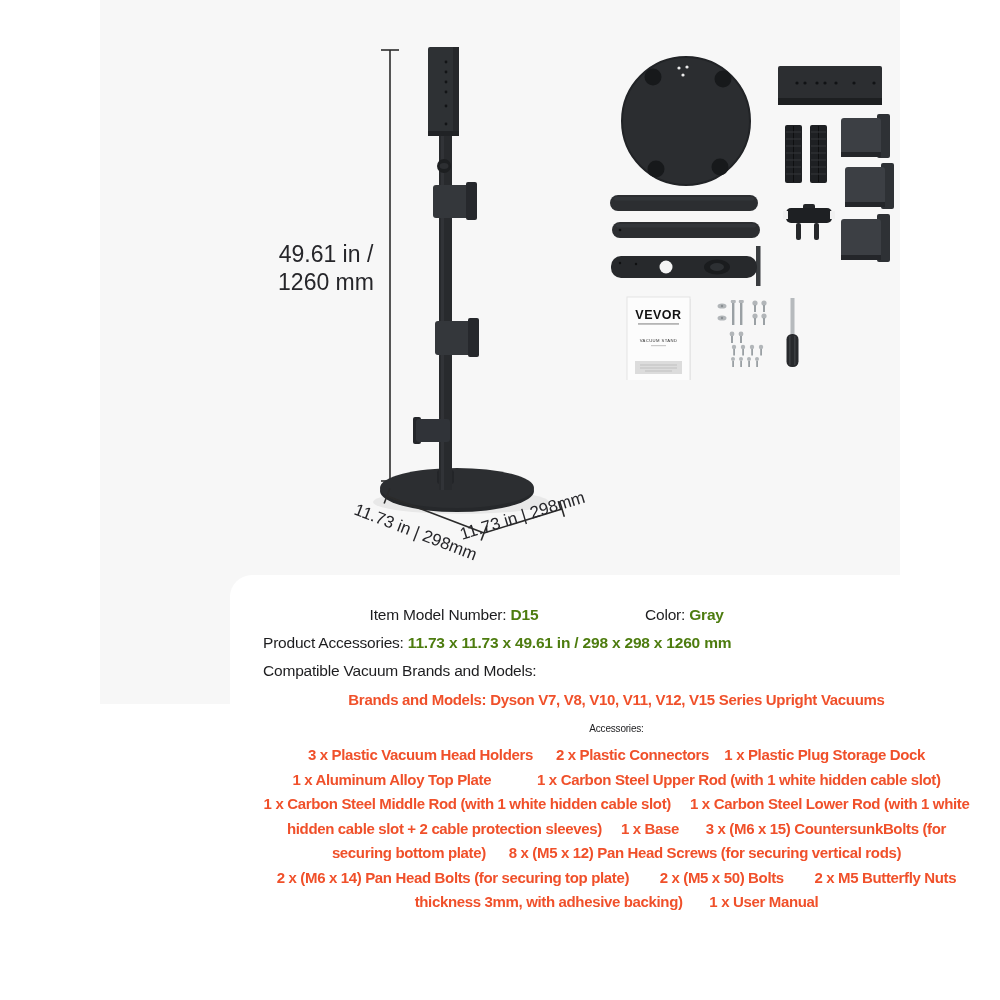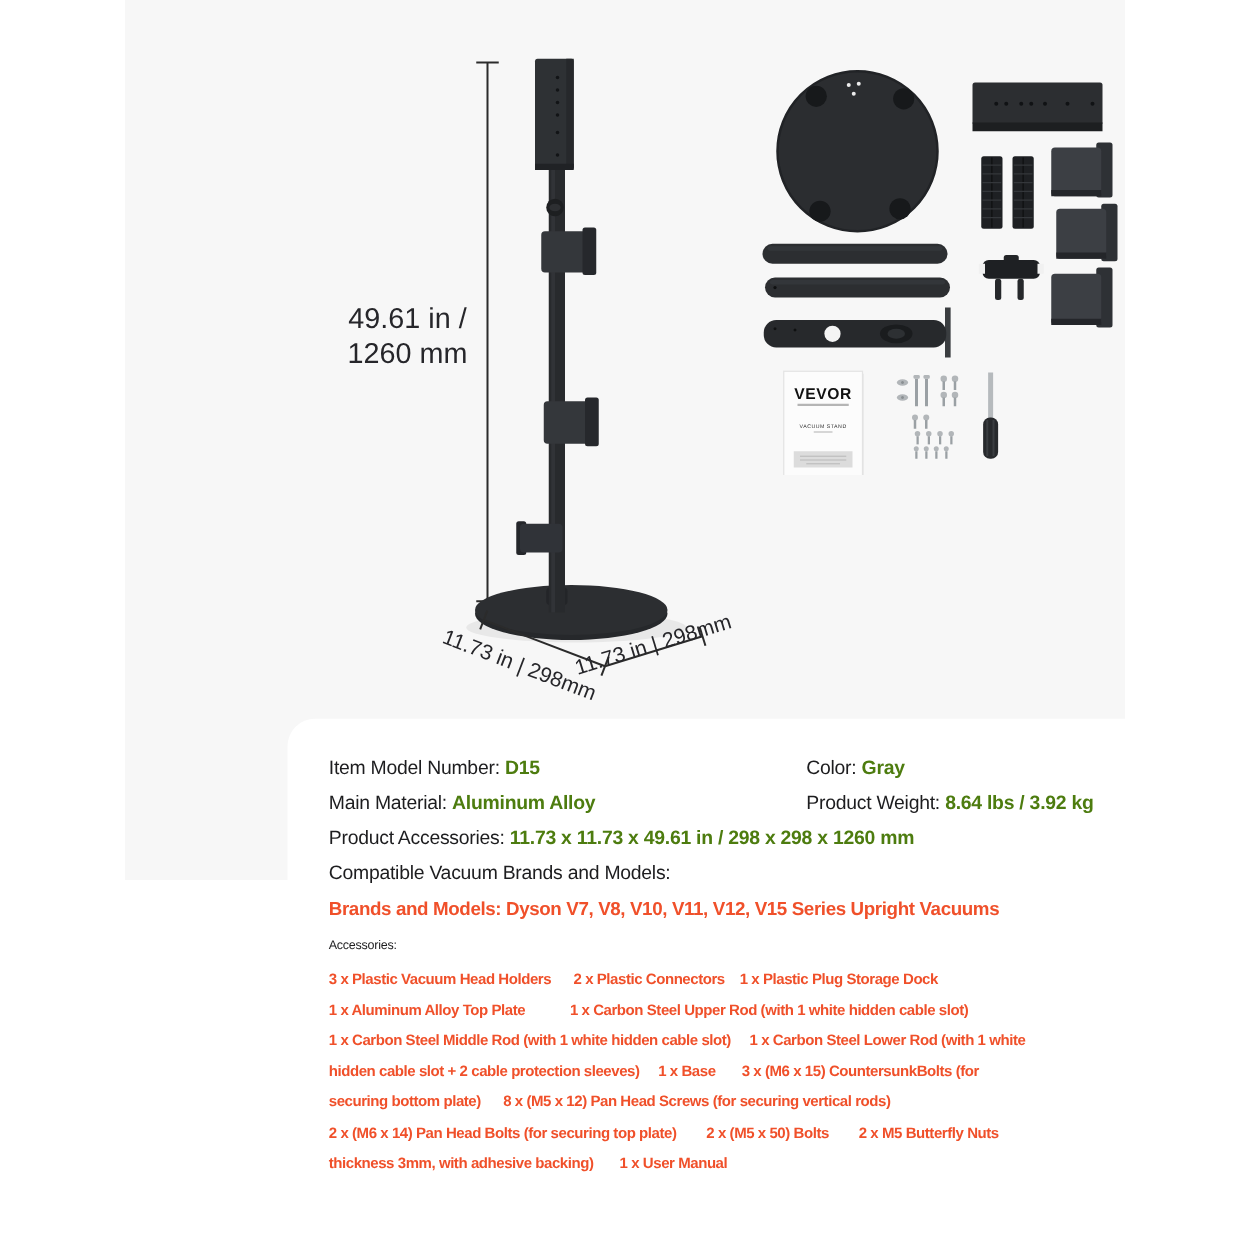--- a/index.html
+++ b/index.html
@@ -1,34 +1,34 @@
 <!DOCTYPE html>
 <html><head>
 <meta charset="utf-8">
 <style>
   html,body{margin:0;padding:0;}
   body{
     width:1000px;height:1000px;position:relative;background:#ffffff;
     font-family:"Liberation Sans", sans-serif;overflow:hidden;
   }
-  .canvas{position:absolute;left:100px;top:0;width:800px;height:704px;background:#f7f7f7;}
+  .canvas{position:absolute;left:100px;top:0;width:800px;height:704px;background:#f7f7f7;text-align:center;}
   .stand-svg{position:absolute;left:100px;top:0;}
   .parts-svg{position:absolute;left:500px;top:30px;}
   .spec-panel{
     position:absolute;left:130px;top:575px;width:740px;height:388px;
     background:#ffffff;border-radius:22px;box-sizing:border-box;
     padding:26px 0 0 33px;color:#1d1d1f;
   }
   .row{font-size:15.5px;line-height:28px;letter-spacing:-0.2px;white-space:pre;display:flex;}
   .cell{white-space:pre;}
   .cell-left{width:382px;}
   .val{color:#4d7c0f;font-weight:700;}
   .brands-line{font-size:15px;line-height:30px;letter-spacing:-0.3px;white-space:pre;color:#f0502a;font-weight:700;}
   .acc-heading{font-size:10px;line-height:28px;letter-spacing:-0.2px;white-space:pre;}
-  .acc-line{font-size:12px;line-height:24.5px;letter-spacing:-0.35px;white-space:pre;color:#f0502a;font-weight:700;}
+  .acc-line{font-size:15px;line-height:24.5px;letter-spacing:-0.35px;white-space:pre;color:#f0502a;font-weight:700;}
   .dim-text{font-size:23px;fill:#26262a;}
   .dim-text-small{font-size:17px;fill:#26262a;}
 </style>
 </head>
 <body>
 
 <div class="canvas">
 
   <svg class="stand-svg" width="420" height="570" viewBox="100 0 420 570">
 
@@ -261,24 +261,20 @@
       <rect x="694" y="336" width="1.6" height="29" fill="#3a3d40"></rect>
     </g>
   </svg>
 
   <div class="spec-panel">
     <div class="row">
       <div class="cell cell-left"><span class="lbl">Item Model Number: </span><span class="val">D15</span></div>
       <div class="cell"><span class="lbl">Color: </span><span class="val">Gray</span></div>
     </div>
     <div class="row">
-      <div class="cell cell-left"><span class="lbl">Main Material: </span><span class="val">Aluminum Alloy</span></div>
-      <div class="cell"><span class="lbl">Product Weight: </span><span class="val">8.64 lbs / 3.92 kg</span></div>
-    </div>
-    <div class="row">
       <div class="cell"><span class="lbl">Product Accessories: </span><span class="val">11.73 x 11.73 x 49.61 in / 298 x 298 x 1260 mm</span></div>
     </div>
     <div class="row"><span>Compatible Vacuum Brands and Models:</span></div>
     <div class="brands-line">Brands and Models: Dyson V7, V8, V10, V11, V12, V15 Series Upright Vacuums</div>
     <div class="acc-heading">Accessories:</div>
     <div class="acc-line">3 x Plastic Vacuum Head Holders      2 x Plastic Connectors    1 x Plastic Plug Storage Dock</div>
     <div class="acc-line">1 x Aluminum Alloy Top Plate            1 x Carbon Steel Upper Rod (with 1 white hidden cable slot)</div>
     <div class="acc-line">1 x Carbon Steel Middle Rod (with 1 white hidden cable slot)     1 x Carbon Steel Lower Rod (with 1 white</div>
     <div class="acc-line">hidden cable slot + 2 cable protection sleeves)     1 x Base       3 x (M6 x 15) CountersunkBolts (for</div>
     <div class="acc-line">securing bottom plate)      8 x (M5 x 12) Pan Head Screws (for securing vertical rods)</div>

